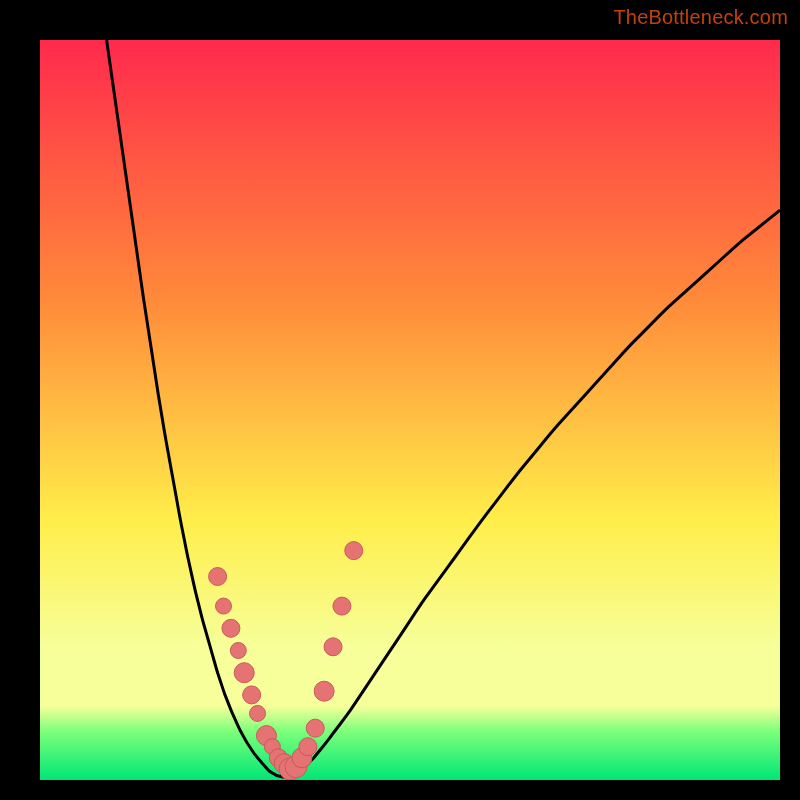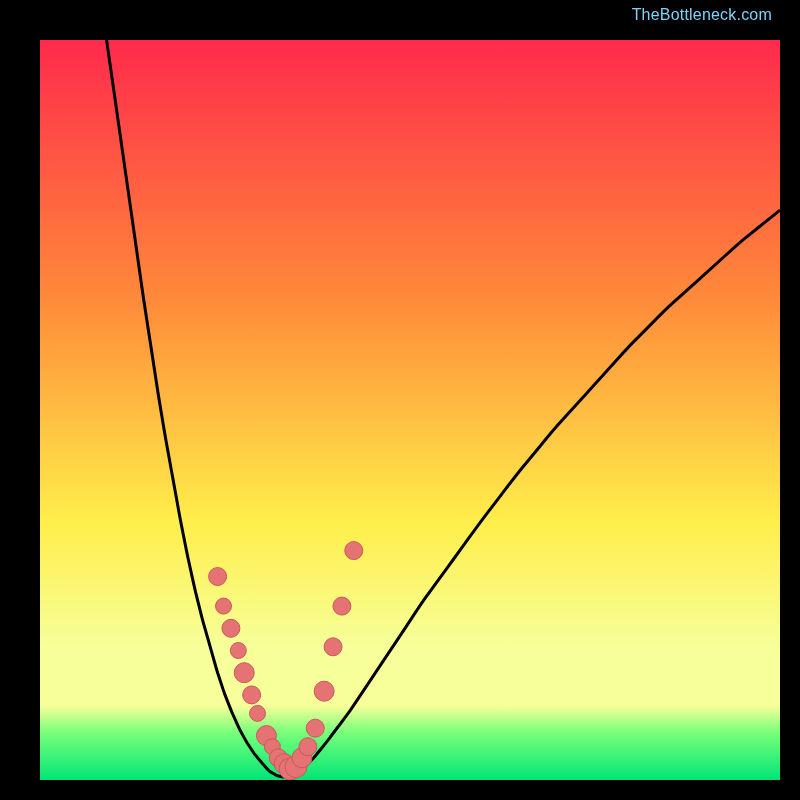--- a/index.html
+++ b/index.html
@@ -13,23 +13,23 @@
   }
   .frame {
     position: relative;
     width: 800px;
     height: 800px;
     background: #000;
   }
   .watermark {
     position: absolute;
     top: 6px;
-    right: 28px;
-    color: #7dd3fc;
-    font-size: 16px;
+    right: 12px;
+    color: #c2410c;
+    font-size: 20px;
     font-weight: 500;
     letter-spacing: 0.2px;
     z-index: 10;
     user-select: none;
   }
   .plot-clip {
     position: absolute;
     left: 40px;
     top: 40px;
     width: 740px;

